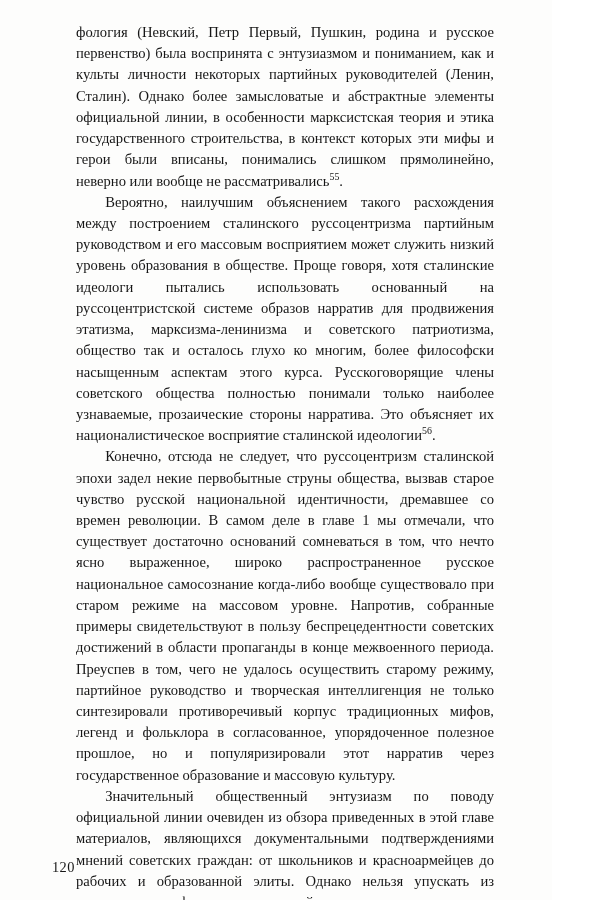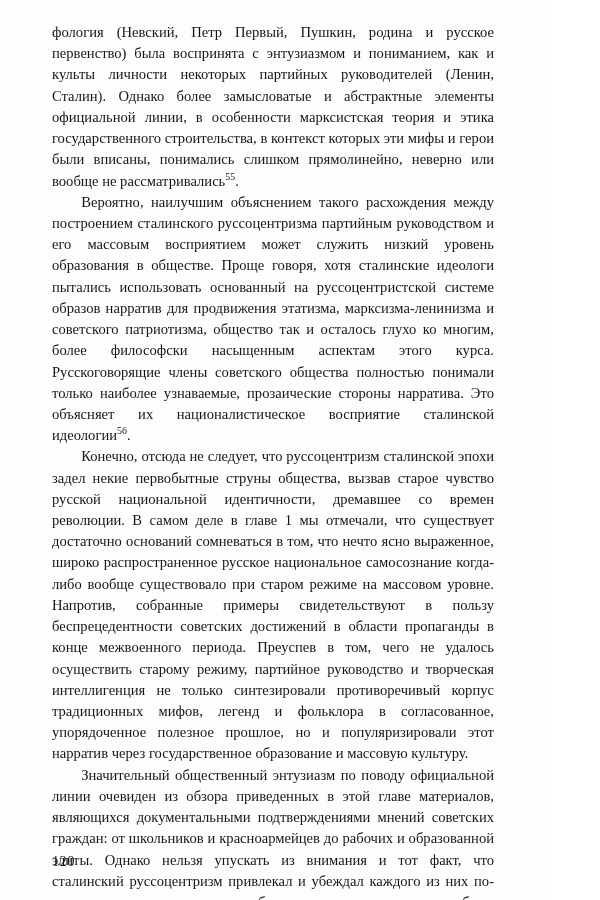--- a/index.html
+++ b/index.html
@@ -13,21 +13,21 @@
     overflow: hidden;
     font-family: "Liberation Serif", "DejaVu Serif", serif;
     color: #1a1a1a;
   }
   .page {
     position: relative;
     width: 552px;
     height: 900px;
     background: #fdfdfc;
     box-sizing: border-box;
-    padding: 22px 58px 0 52px;
+    padding: 22px 58px 0 76px;
   }
   .text-block {
     font-size: 14.6px;
     line-height: 1.455;
     text-align: justify;
     text-justify: inter-word;
     color: #161616;
     hyphens: manual;
   }
   .para {
@@ -39,21 +39,21 @@
     text-indent: 0;
   }
   sup {
     font-size: 0.68em;
     vertical-align: super;
     line-height: 0;
   }
   .folio {
     position: absolute;
     left: 52px;
-    bottom: 30px;
+    bottom: 24px;
     font-size: 14.4px;
     color: #161616;
     letter-spacing: 0.4px;
   }
 </style>
 </head>
 <body>
 
 <div class="page">
 

